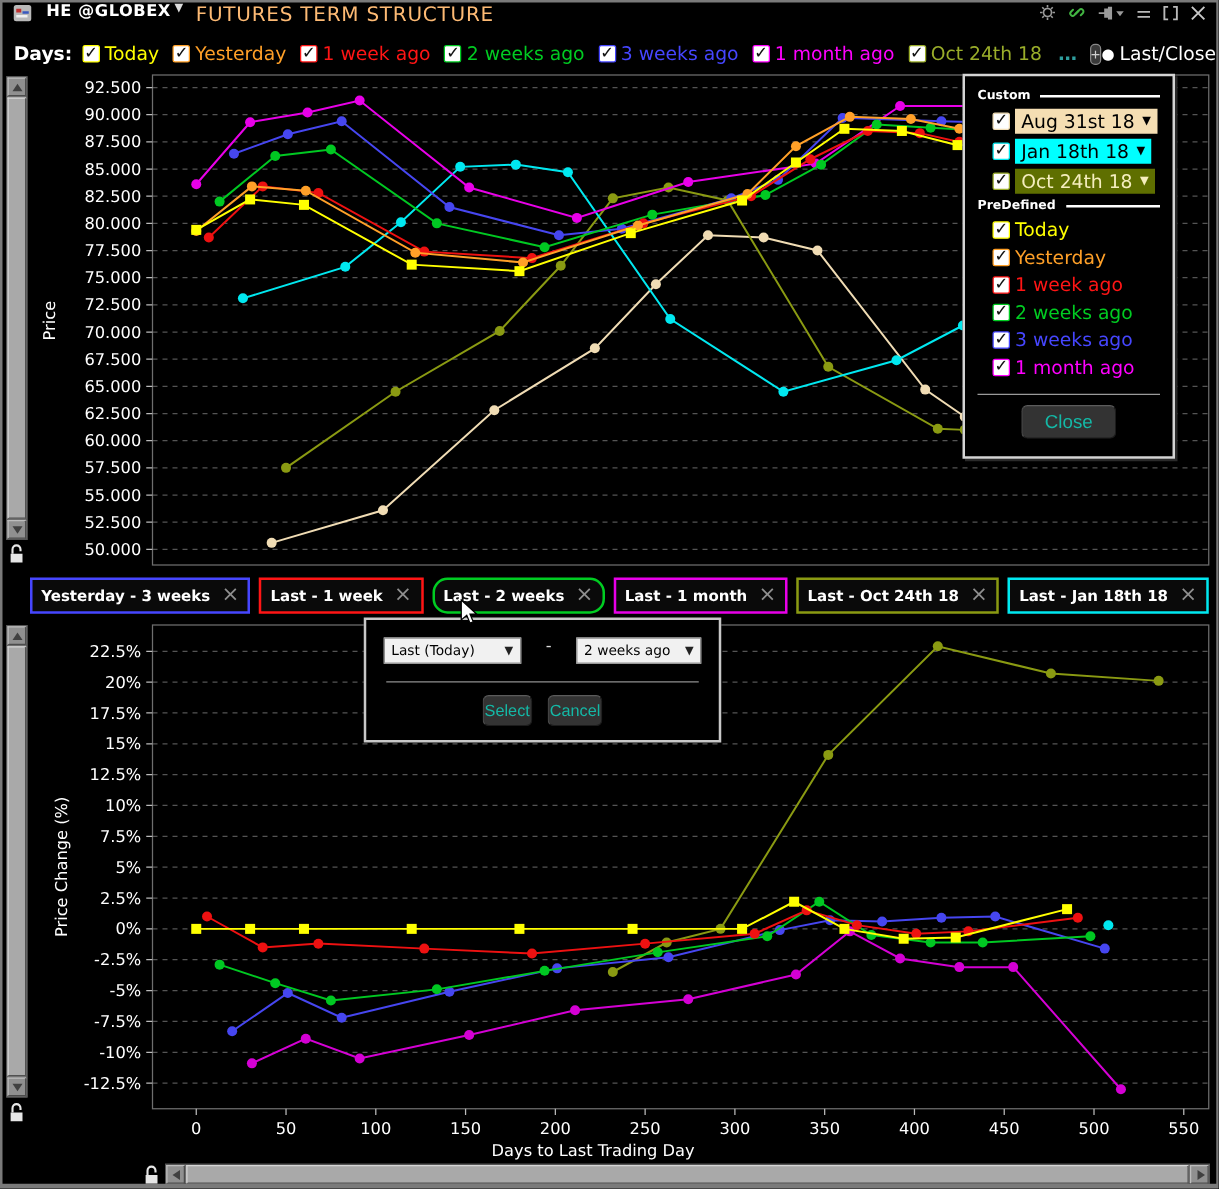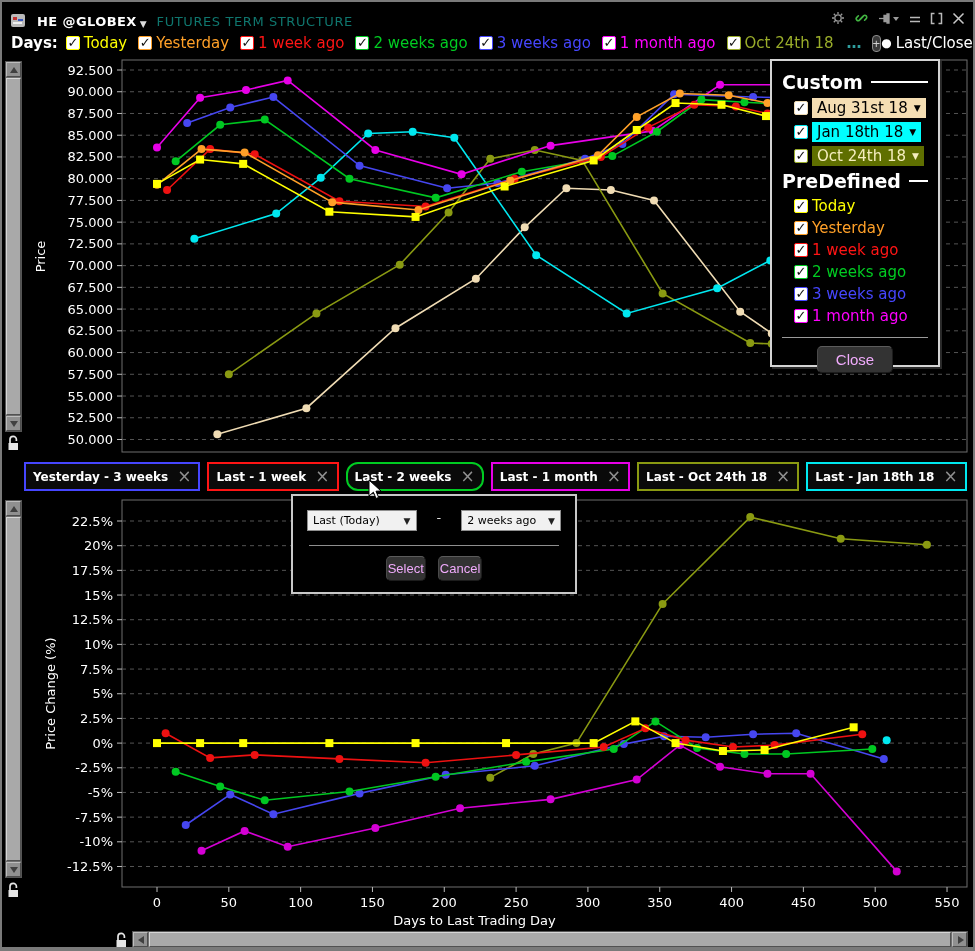--- a/index.html
+++ b/index.html
@@ -1,24 +1,24 @@
 <!DOCTYPE html>
 <html><head>
 <meta charset="utf-8">
 <style>
   html,body{margin:0;padding:0;background:#000;}
   *{box-sizing:border-box;}
   body{font-family:"DejaVu Sans","Liberation Sans",sans-serif;}
   .window{position:relative;width:975px;height:951px;background:#000;border:2px solid #7a7a7a;border-bottom:4px solid #7a7a7a;overflow:hidden;}
   
-  .titlebar{position:absolute;left:0;top:0;width:100%;height:27px;display:flex;align-items:flex-end;padding:0 8px;color:#fff;}
+  .titlebar{position:absolute;left:0;top:0;width:100%;height:27px;display:flex;align-items:flex-start;padding:0 8px;color:#fff;}
   .app-icon{width:17px;height:17px;margin-right:10px;display:inline-block;}
   .symbol{font-weight:bold;font-size:13px;letter-spacing:.4px;}
   .symbol-arrow{font-size:9px;margin:0 10px 0 3px;color:#ddd;}
-  .app-title{font-size:13px;letter-spacing:.6px;color:#0f766e;}
+  .app-title{font-size:16px;letter-spacing:.6px;color:#fdba74;}
   .titlebar-icons{margin-left:auto;display:flex;align-items:center;gap:9px;}
   .tb-icon{display:inline-block;cursor:default;}
   
   .days-toolbar{position:absolute;left:1px;top:27px;width:100%;height:28px;display:flex;align-items:center;padding:0 8px;font-size:15px;}
   .days-label{color:#fff;font-weight:bold;margin-right:8px;}
   .day-item{display:inline-flex;align-items:center;margin-right:11px;white-space:nowrap;}
   .checkbox{width:14px;height:14px;background:#fff;border:1px solid #888;border-radius:2px;color:#111;font-size:13px;line-height:12px;text-align:center;font-weight:bold;margin-right:4px;flex:0 0 auto;}
   .more-dots{color:#2f9e9e;font-weight:bold;margin:0 8px 0 2px;letter-spacing:2px;}
   .add-btn{background:#3a3a3a;color:#cfcfcf;border:1px solid #8a8a8a;border-radius:4px;width:19px;height:17px;font-size:13px;line-height:13px;text-align:center;padding:0;}
   .marker-legend{margin-left:auto;color:#fff;font-size:15px;display:flex;align-items:center;gap:4px;white-space:nowrap;}
@@ -41,27 +41,27 @@
   .lock{position:absolute;width:15px;height:17px;}
   
   .ylabel{position:absolute;color:#fff;font-size:13px;transform:rotate(-90deg);transform-origin:center;white-space:nowrap;}
   
   .tab-bar{position:absolute;left:22px;top:459px;height:31px;display:flex;align-items:center;gap:7px;}
   .tab{height:29px;display:flex;align-items:center;background:#0a0a0a;border:2px solid #fff;padding:0 7px;gap:9px;white-space:nowrap;}
   .tab-label{color:#fff;font-weight:bold;font-size:12px;}
   .tab-close{color:#8f8f8f;font-size:17px;line-height:15px;}
   
   .series-panel{position:absolute;left:768px;top:57px;width:170px;height:308px;background:#000;border:2px solid #d4d4d4;padding:8px 10px 0 10px;z-index:40;box-shadow:2px 2px 0 #2a2a2a;}
-  .panel-header{display:flex;align-items:center;color:#fff;font-weight:bold;font-size:19px;margin:2px 0 5px 0;}
+  .panel-header{display:flex;align-items:center;color:#fff;font-weight:bold;font-size:10px;margin:2px 0 5px 0;}
   .panel-header .hline{flex:1;height:2px;background:#fff;margin-left:8px;}
   .panel-row{display:flex;align-items:center;margin:4px 0 4px 12px;font-size:15px;white-space:nowrap;}
   .pill{display:inline-flex;align-items:center;padding:0 5px;height:20px;font-size:15px;gap:6px;}
   .pill .caret{font-size:9px;}
   .panel-divider{height:1px;background:#9a9a9a;margin:12px 0 8px 0;}
-  .btn{background:#333;border:1px solid #1c1c1c;border-top-color:#5c5c5c;border-left-color:#4a4a4a;border-radius:5px;color:#f0abfc;text-align:center;cursor:default;}
+  .btn{background:#333;border:1px solid #1c1c1c;border-top-color:#5c5c5c;border-left-color:#4a4a4a;border-radius:5px;color:#14b8a6;text-align:center;cursor:default;}
   .panel-close{display:block;margin:0 auto;font-size:15px;padding:4px 18px;}
   
   .dialog{position:absolute;left:289px;top:492px;width:286px;height:100px;background:#000;border:2px solid #c8c8c8;z-index:30;padding:14px 14px 0 14px;}
   .dialog-row{display:flex;align-items:flex-start;gap:20px;}
   .select{background:#f1f1f1;border:1px solid #8f8f8f;height:21px;display:flex;align-items:center;color:#000;font-size:11px;padding:0 5px;}
   .select .sel-caret{margin-left:auto;font-size:9px;color:#222;}
   .select.left{width:112px;} .select.right{width:102px;}
   .dialog-sep{color:#ddd;font-size:13px;}
   .dialog-divider{height:1px;background:#8f8f8f;margin:14px 2px 10px 2px;}
   .dialog-buttons{display:flex;justify-content:center;gap:12px;}

